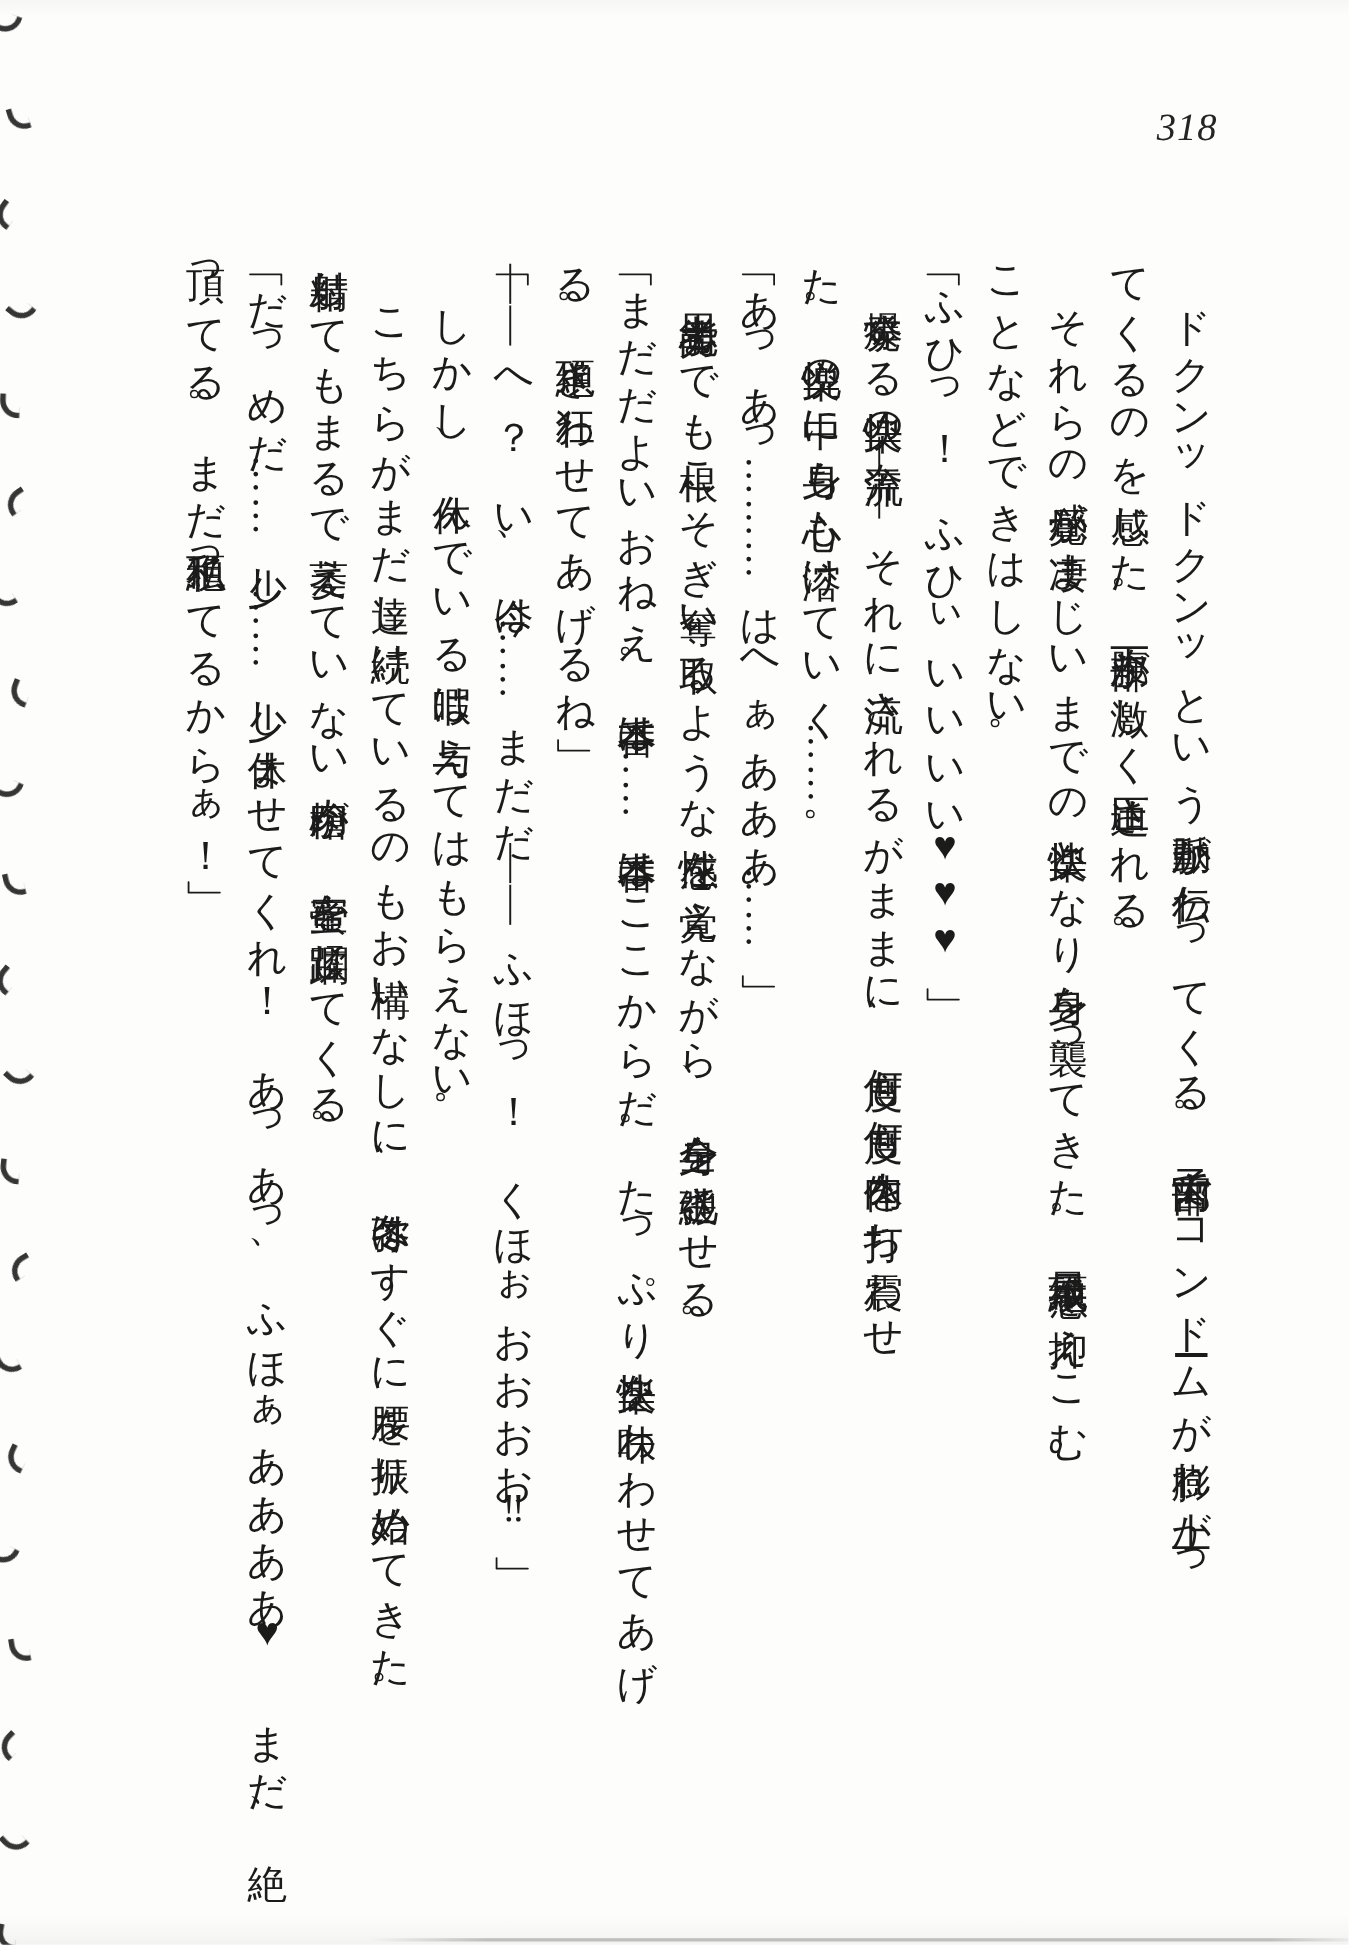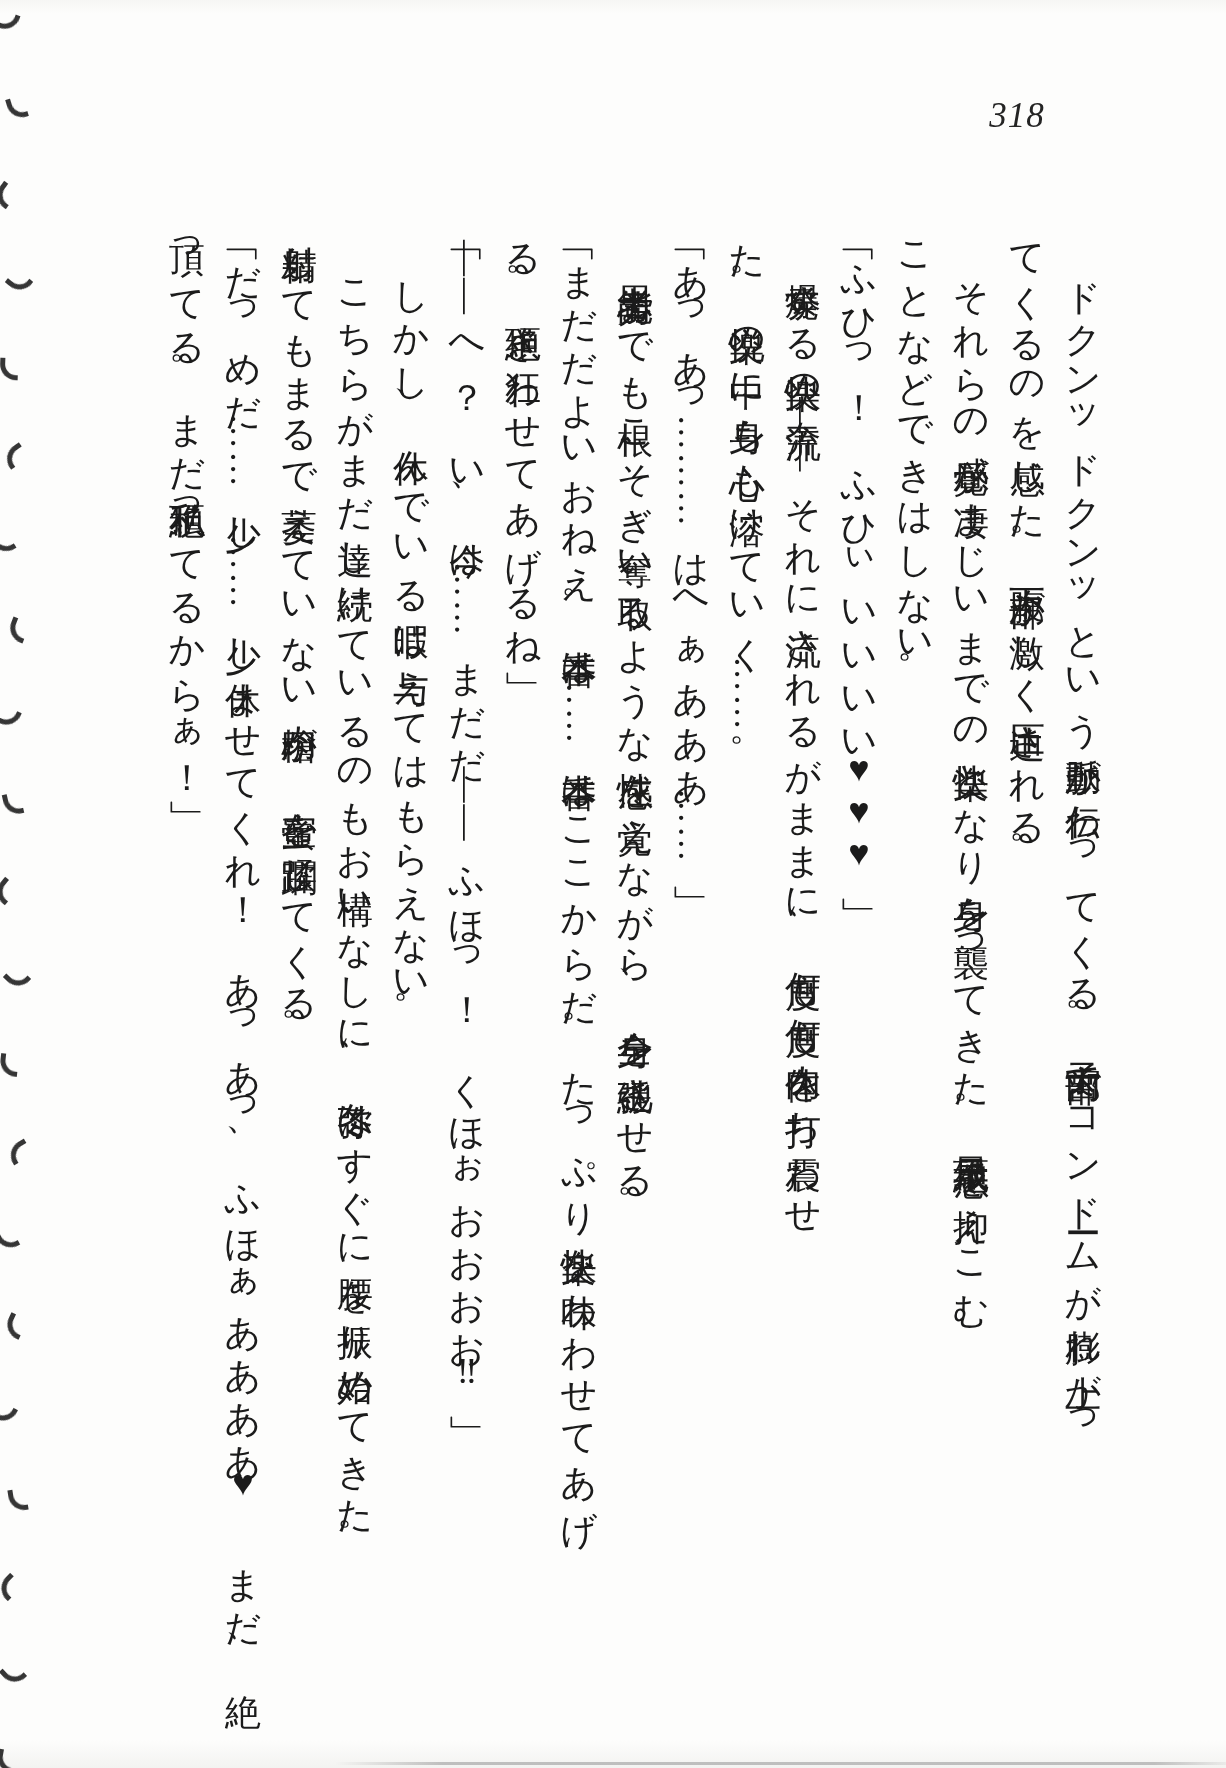--- a/index.html
+++ b/index.html
@@ -15,23 +15,23 @@
     font-family: "Liberation Serif", "DejaVu Serif", serif;
   }
   .page {
     position: absolute;
     inset: 0;
     background: linear-gradient(180deg, #f6f6f4 0px, #fdfdfc 14px, #fdfdfc 1740px, #f3f3f1 1768px);
   }
   .page-number {
     position: absolute;
     top: 96px;
-    left: 975px;
+    left: 1023px;
     width: 84px;
-    text-align: center;
+    text-align: right;
     font-size: 35px;
     font-style: italic;
     color: #242424;
     letter-spacing: 1px;
   }
   .text-block {
     position: absolute;
     inset: 0;
   }
   .col {

